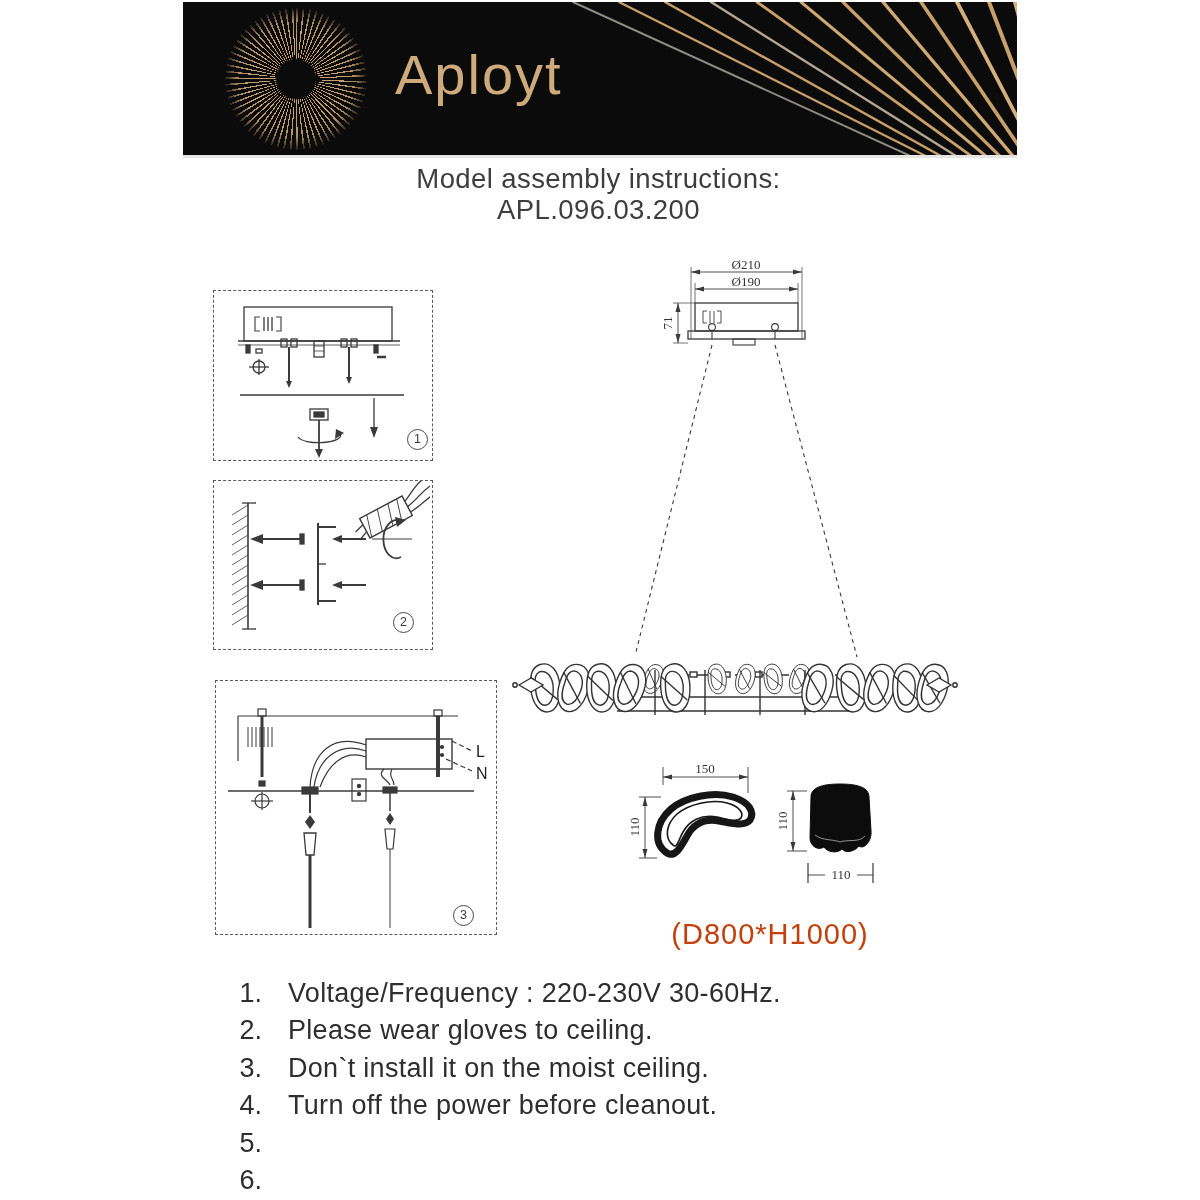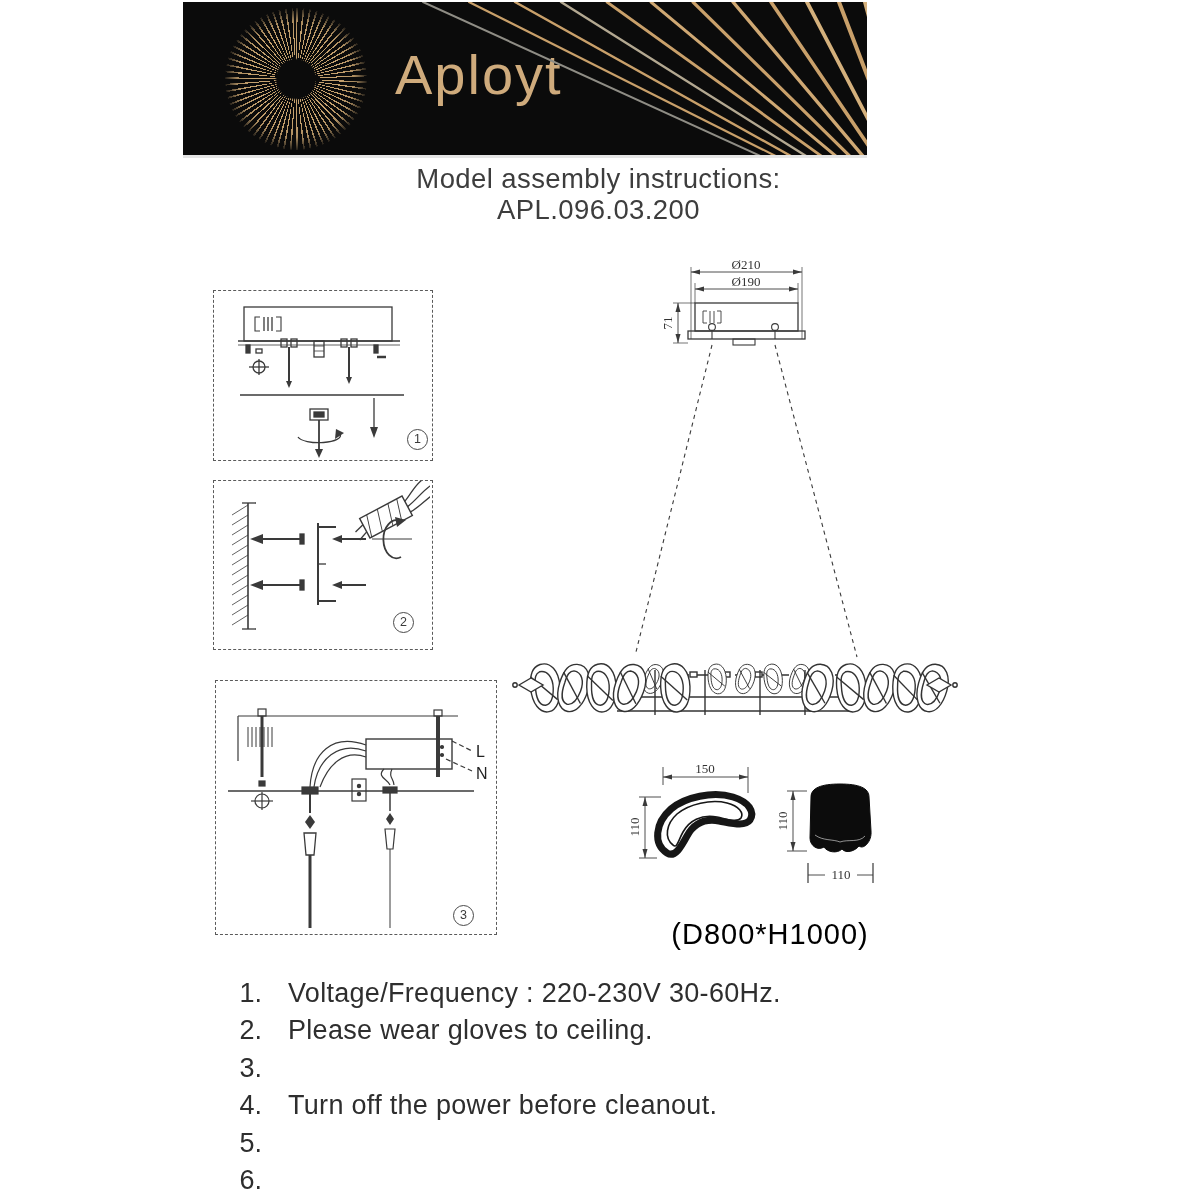--- a/index.html
+++ b/index.html
@@ -1,20 +1,20 @@
 <!DOCTYPE html>
 <html><head>
 <meta charset="utf-8">
 <style>
   html,body{margin:0;padding:0;background:#fff;}
   body{font-family:"Liberation Sans", sans-serif;}
   .page{position:relative;width:1200px;height:1200px;background:#ffffff;overflow:hidden;}
 
   
-  .banner{position:absolute;left:183px;top:2px;width:684px;height:153px;background:#0b0b0b;overflow:hidden;box-shadow:0 3px 0 rgba(0,0,0,0.10);}
+  .banner{position:absolute;left:183px;top:2px;width:834px;height:153px;background:#0b0b0b;overflow:hidden;box-shadow:0 3px 0 rgba(0,0,0,0.10);}
   .sunburst{position:absolute;left:42px;top:6px;width:142px;height:142px;border-radius:50%;
     background:repeating-conic-gradient(from 0deg, rgba(208,170,116,0.95) 0deg 1.5deg, rgba(208,170,116,0) 1.5deg 5.4deg);
     -webkit-mask:radial-gradient(circle, rgba(0,0,0,0) 0 19%, #000 21% 44%, rgba(0,0,0,0.85) 58%, rgba(0,0,0,0) 73%);
     mask:radial-gradient(circle, rgba(0,0,0,0) 0 19%, #000 21% 44%, rgba(0,0,0,0.85) 58%, rgba(0,0,0,0) 73%);}
   .brand{position:absolute;left:212px;top:40px;font-size:56px;color:#cfab7c;letter-spacing:2px;font-weight:400;}
   .rays{position:absolute;right:0;top:0;}
 
   
   .title{position:absolute;left:0;top:163px;width:1197px;text-align:center;color:#3d3d3d;font-size:27.5px;line-height:31px;letter-spacing:0.4px;}
 
@@ -23,21 +23,21 @@
   .p1{left:213px;top:290px;width:220px;height:171px;}
   .p2{left:213px;top:480px;width:220px;height:170px;}
   .p3{left:215px;top:680px;width:282px;height:255px;}
   .stepnum{position:absolute;width:19px;height:19px;border:1.4px solid #4a4a4a;border-radius:50%;color:#3a3a3a;font-size:12.5px;line-height:19px;text-align:center;}
 
   
   svg{display:block;}
   .ln{stroke:#3a3a3a;fill:none;}
   .dimtxt{font-family:"Liberation Serif", serif;font-size:13px;fill:#333;}
   .wtxt{font-size:16px;fill:#222;}
-  .caption{position:absolute;left:600px;top:918px;width:340px;text-align:center;font-size:29px;color:#000000;letter-spacing:1px;}
+  .caption{position:absolute;left:600px;top:918px;width:340px;text-align:center;font-size:29px;color:#c2410c;letter-spacing:1px;}
 
   
   .list{position:absolute;left:232px;top:975px;width:830px;color:#2e2e2e;font-size:27px;}
   .row{display:flex;line-height:37.4px;}
   .row .n{width:30px;text-align:right;flex:0 0 30px;}
   .row .t{margin-left:26px;letter-spacing:0.3px;}
 </style>
 </head>
 <body>
 
@@ -382,20 +382,21 @@
     <div class="row">
       <span class="n">1.</span>
       <span class="t">Voltage/Frequency : 220-230V 30-60Hz.</span>
     </div>
     <div class="row">
       <span class="n">2.</span>
       <span class="t">Please wear gloves to ceiling.</span>
     </div>
     <div class="row">
       <span class="n">3.</span>
+      <span class="t">Don`t install it on the moist ceiling.</span>
     </div>
     <div class="row">
       <span class="n">4.</span>
       <span class="t">Turn off the power before cleanout.</span>
     </div>
     <div class="row">
       <span class="n">5.</span>
     </div>
     <div class="row">
       <span class="n">6.</span>

